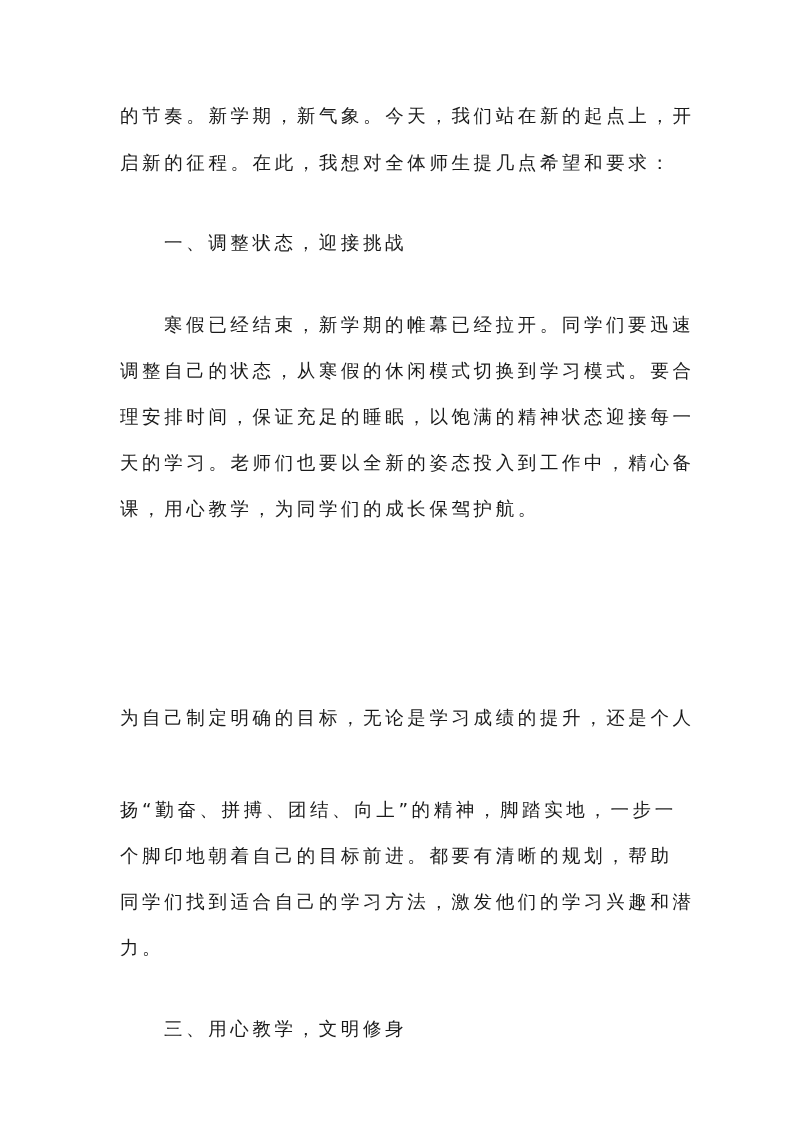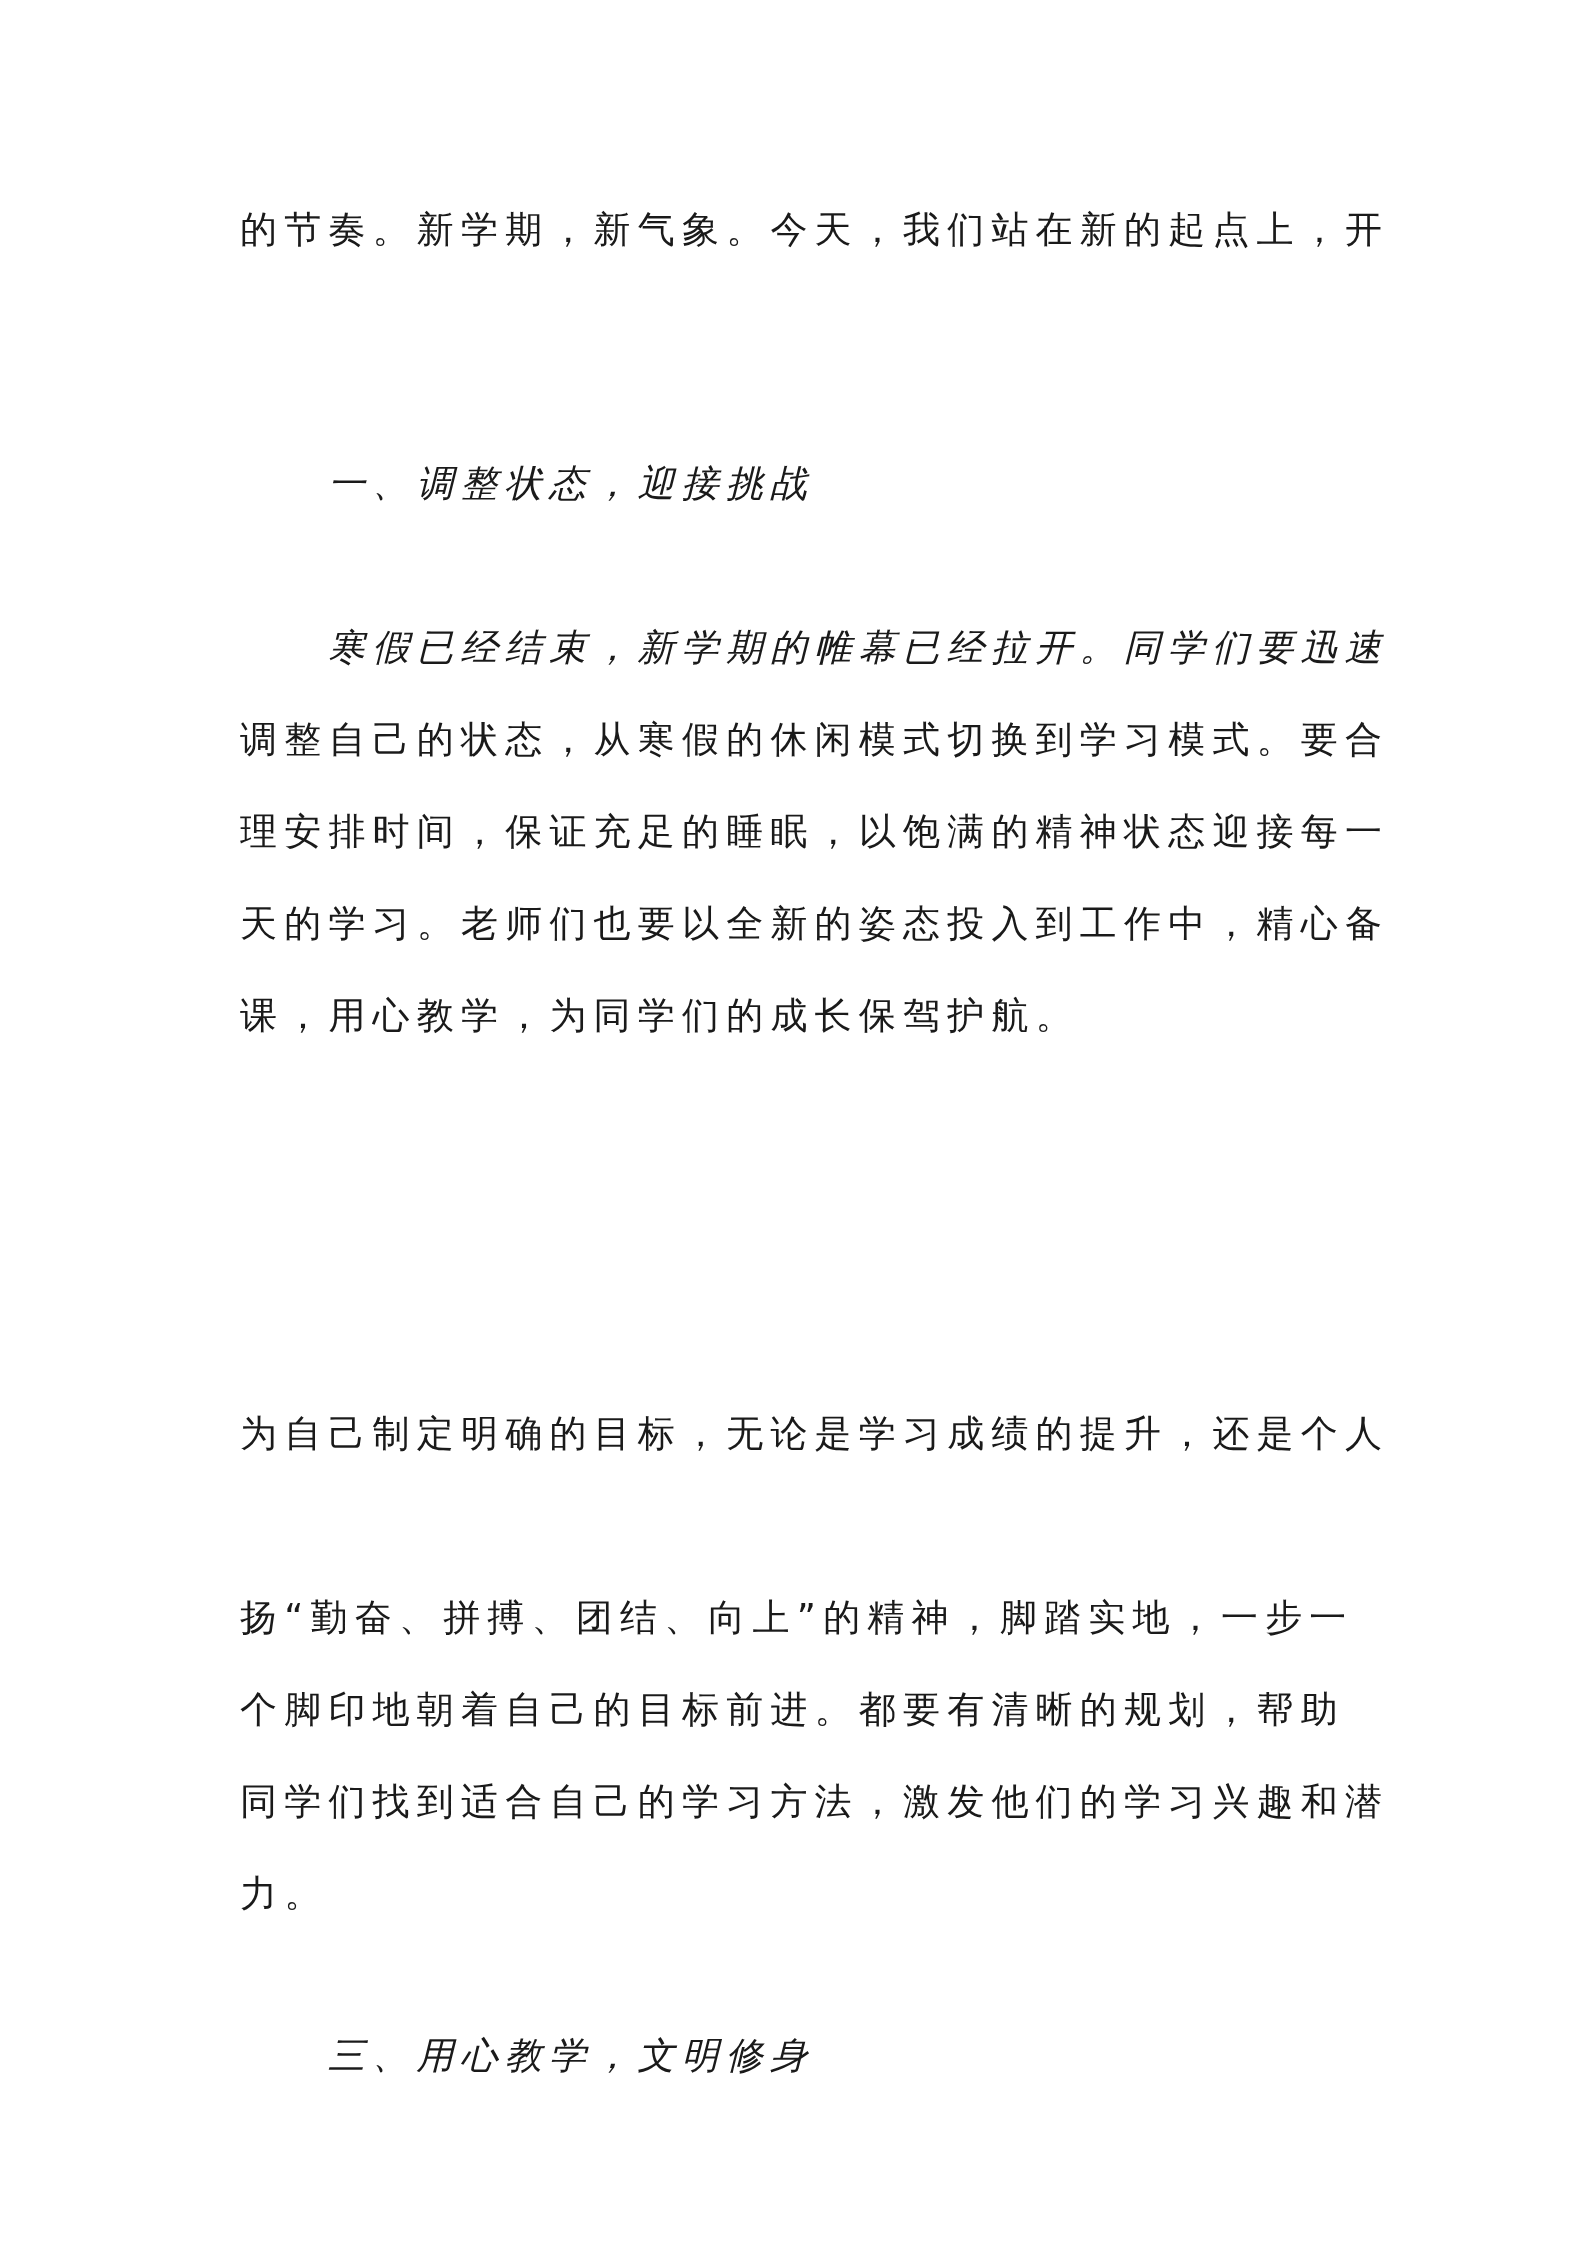--- a/index.html
+++ b/index.html
@@ -25,28 +25,29 @@
   }
   .line {
     position: absolute;
     left: 120px;
     width: 580px;
     font-size: 18.5px;
     line-height: 24px;
     white-space: nowrap;
     letter-spacing: 3.6px;
   }
-  .indent { left: 164px; font-style: italic; }
+  .indent { left: 164px; }
 </style>
 </head>
 <body>
 
 <div class="page">
 
   <div class="line" style="top:104px">的节奏。新学期，新气象。今天，我们站在新的起点上，开</div>
+  <div class="line" style="top:151px">启新的征程。在此，我想对全体师生提几点希望和要求：</div>
 
   <div class="line indent" style="top:231px">一、调整状态，迎接挑战</div>
 
   <div class="line indent" style="top:313px">寒假已经结束，新学期的帷幕已经拉开。同学们要迅速</div>
   <div class="line" style="top:359px">调整自己的状态，从寒假的休闲模式切换到学习模式。要合</div>
   <div class="line" style="top:405px">理安排时间，保证充足的睡眠，以饱满的精神状态迎接每一</div>
   <div class="line" style="top:451px">天的学习。老师们也要以全新的姿态投入到工作中，精心备</div>
   <div class="line" style="top:497px">课，用心教学，为同学们的成长保驾护航。</div>
 
 

